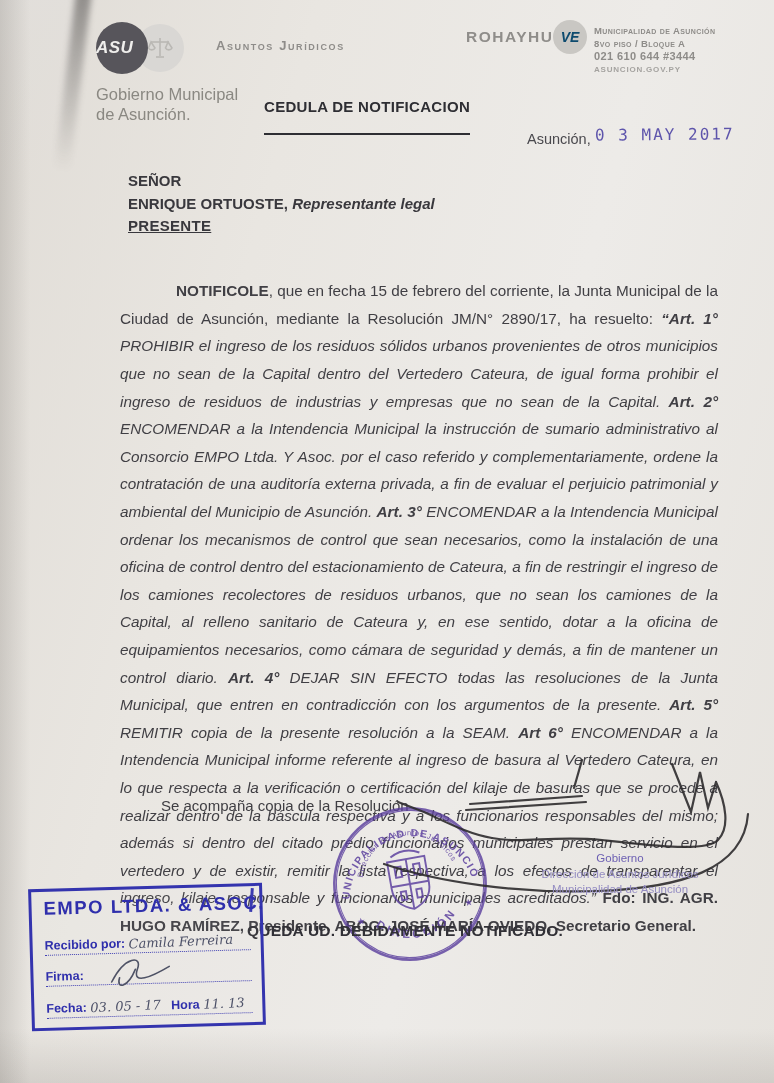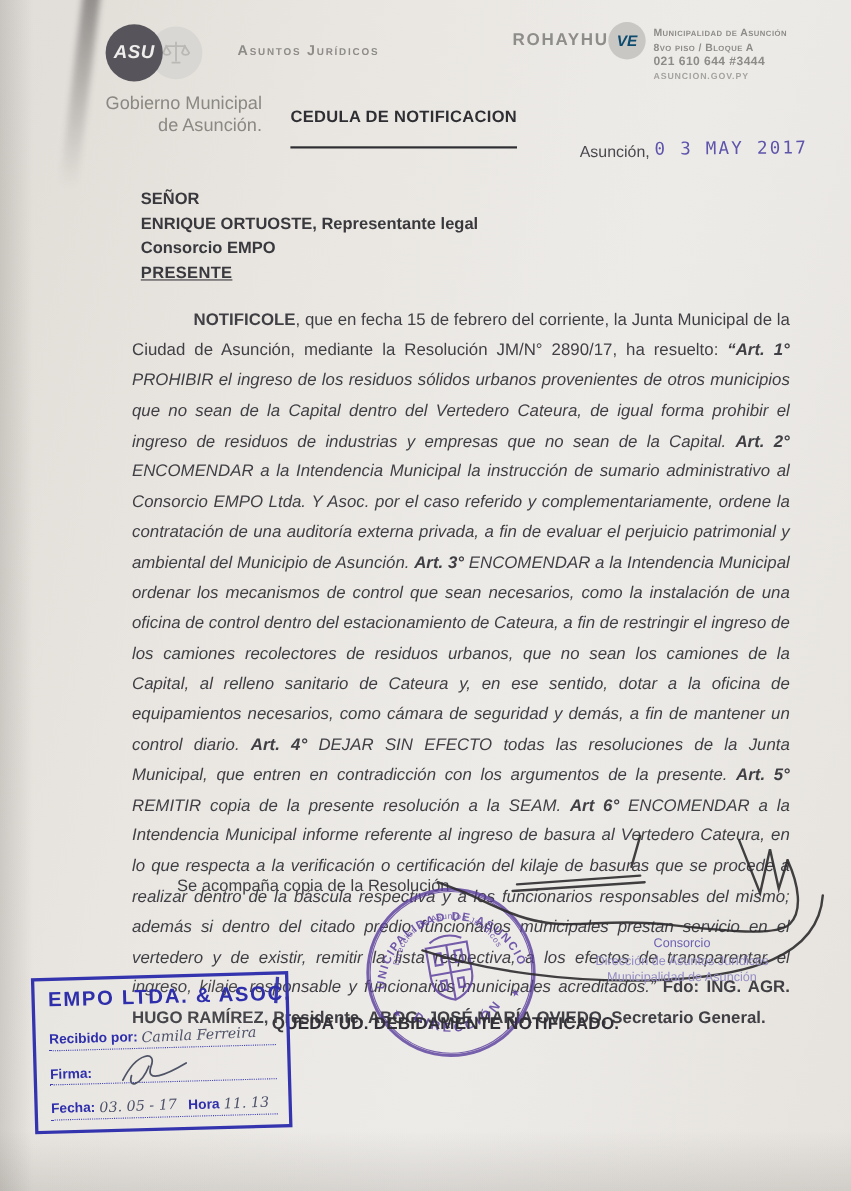--- a/index.html
+++ b/index.html
@@ -13,47 +13,47 @@
     background:linear-gradient(to top,rgba(80,72,64,.14),rgba(0,0,0,0));}
   .corner-dark{position:absolute;left:66px;top:-28px;width:16px;height:200px;
     background:linear-gradient(to bottom,#3c3a3a,rgba(60,58,58,0));
     transform:rotate(7deg);filter:blur(3px);opacity:.55;}
   .corner-light{position:absolute;left:-12px;top:-10px;width:80px;height:190px;
     background:linear-gradient(to bottom,rgba(226,223,219,.9),rgba(226,223,219,0));
     transform:rotate(6deg);}
   
   .asu-badge{position:absolute;left:96px;top:22px;width:120px;height:56px;}
   .asu-circle{position:absolute;left:0;top:0;width:52px;height:52px;border-radius:50%;
-    background:#57555b;display:flex;align-items:center;justify-content:center;z-index:2;}
+    background:#57555b;display:flex;align-items:center;z-index:2;}
   .asu-circle span{color:#efeeec;font-weight:bold;font-style:italic;font-size:17px;letter-spacing:.5px;}
   .asu-circle2{position:absolute;left:40px;top:2px;width:48px;height:48px;border-radius:50%;
     background:#d9d7d4;display:flex;align-items:center;justify-content:center;z-index:1;}
   .dept-label{position:absolute;left:216px;top:38px;font-size:13px;letter-spacing:1.6px;
     color:#8e8c89;font-weight:bold;font-variant:small-caps;}
-  .org-lines{position:absolute;left:96px;top:84px;font-size:16.5px;color:#8a8882;line-height:20px;text-align:right;}
+  .org-lines{position:absolute;left:96px;top:84px;font-size:16.5px;color:#8a8882;line-height:20px;}
   .brand{position:absolute;left:466px;top:28px;font-size:15.5px;font-weight:bold;
     letter-spacing:1.5px;color:#8f8d8a;text-align:center;}
   .ve-circle{position:absolute;left:553px;top:20px;width:34px;height:34px;border-radius:50%;
     background:#c9c7c3;display:flex;align-items:center;justify-content:center;
     color:#0c4a6e;font-weight:bold;font-style:italic;font-size:14px;text-align:right;}
   .contact{position:absolute;left:594px;top:24px;font-size:9.5px;line-height:13px;
     color:#8e8c89;font-weight:bold;font-variant:small-caps;letter-spacing:.4px;}
   .contact .c3{font-variant:normal;font-size:11px;}
   .contact .c4{font-variant:normal;font-size:8px;color:#a5a3a0;letter-spacing:.8px;}
   
   .doc-title{position:absolute;left:264px;top:98px;font-size:15px;font-weight:bold;
     color:#2e2e33;border-bottom:2px solid #2e2e33;padding-bottom:18px;letter-spacing:.3px;}
   .dateline{position:absolute;left:527px;top:131px;font-size:14.5px;color:#4a494e;}
   .date-stamp{position:absolute;left:595px;top:125px;font-size:16px;color:#4b41a4;
     font-family:"DejaVu Sans Mono",monospace;letter-spacing:2px;opacity:.88;
     transform:rotate(-.5deg);}
   
   .addressee{position:absolute;left:128px;top:170px;font-size:15px;line-height:22.5px;color:#39383d;}
   .addr-b{font-weight:bold;}
-  .addr-i{font-weight:bold;}
+  .addr-i{font-weight:bold;font-style:italic;}
   .addr-u{font-weight:bold;text-decoration:underline;letter-spacing:.3px;}
   
   .body-par{position:absolute;left:120px;top:262px;width:598px;font-size:15.3px;
     line-height:27.6px;text-align:justify;color:#403f44;text-indent:56px;}
   .seg-b{font-weight:bold;}
   .seg-i{font-style:italic;}
   .seg-bi{font-weight:bold;font-style:italic;}
   .attach-line{position:absolute;left:161px;top:797px;font-size:15px;color:#3f3e43;}
   
   .seal{position:absolute;left:326px;top:800px;width:168px;height:168px;transform:rotate(-10deg);opacity:.92;}
@@ -118,21 +118,20 @@
     <div class="c4">ASUNCION.GOV.PY</div>
   </div>
 
   <div class="doc-title">CEDULA DE NOTIFICACION</div>
   <div class="dateline">Asunción,</div>
   <div class="date-stamp">0 3 MAY 2017</div>
 
   <div class="addressee">
     <div class="addr-b">SEÑOR</div>
     <div><span class="addr-b">ENRIQUE ORTUOSTE,</span><span class="addr-i"> Representante legal</span></div>
-    <div class="addr-b">Consorcio EMPO</div>
     <div class="addr-u">PRESENTE</div>
   </div>
 
   <p class="body-par"><span class="seg-b">NOTIFICOLE</span><span>, que en fecha 15 de febrero del corriente, la Junta Municipal de la Ciudad de Asunción, mediante la Resolución JM/N° 2890/17, ha resuelto: </span><span class="seg-bi">“Art. 1°</span><span class="seg-i"> PROHIBIR el ingreso de los residuos sólidos urbanos provenientes de otros municipios que no sean de la Capital dentro del Vertedero Cateura, de igual forma prohibir el ingreso de residuos de industrias y empresas que no sean de la Capital.  </span><span class="seg-bi">Art. 2°</span><span class="seg-i"> ENCOMENDAR a la Intendencia Municipal la instrucción de sumario administrativo al Consorcio EMPO Ltda. Y Asoc. por el caso referido y complementariamente, ordene la contratación de una auditoría externa privada, a fin de evaluar el perjuicio patrimonial y ambiental del Municipio de Asunción. </span><span class="seg-bi">Art. 3°</span><span class="seg-i"> ENCOMENDAR a la Intendencia Municipal ordenar los mecanismos de control que sean necesarios, como la instalación de una oficina de control dentro del estacionamiento de Cateura, a fin de restringir el ingreso de los camiones recolectores de residuos urbanos, que no sean los camiones de la Capital, al relleno sanitario de Cateura y, en ese sentido, dotar a la oficina de equipamientos necesarios, como cámara de seguridad y demás, a fin de mantener un control diario. </span><span class="seg-bi">Art. 4°</span><span class="seg-i"> DEJAR SIN EFECTO todas las resoluciones de la Junta Municipal, que entren en contradicción con los argumentos de la presente. </span><span class="seg-bi">Art. 5°</span><span class="seg-i"> REMITIR copia de la presente resolución a la SEAM. </span><span class="seg-bi">Art 6°</span><span class="seg-i"> ENCOMENDAR a la Intendencia Municipal informe referente al ingreso de basura al Vertedero Cateura, en lo que respecta a la verificación o certificación del kilaje de basuras que se procede a realizar dentro de la báscula respectiva y a los funcionarios responsables del mismo; además si dentro del citado predio funcionarios municipales prestan servicio en el vertedero y de existir, remitir la lista respectiva, a los efectos de transparentar el ingreso, kilaje, responsable y funcionarios municipales acreditados.”</span><span class="seg-b"> Fdo: ING. AGR. HUGO RAMÍREZ, Presidente. ABOG. JOSÉ MARÍA OVIEDO, Secretario General.</span></p>
 
   <div class="attach-line">Se acompaña copia de la Resolución</div>
 
   <svg class="seal" viewBox="0 0 160 160">
     <defs>
       <path id="arcTop" d="M 21,84 A 60,60 0 0 1 139,84"></path>
@@ -174,21 +173,21 @@
       <path d="M 322,12 L 341,60 L 350,20 L 358,56 L 366,30"></path>
       <path d="M 366,30 C 376,52 380,76 368,88 C 356,100 306,94 252,88 C 204,83 172,92 142,86"></path>
       <path d="M 120,52 L 232,44"></path>
       <path d="M 116,58 L 236,50"></path>
       <path d="M 142,86 C 118,82 96,70 74,60 L 48,50"></path>
       <path d="M 398,62 C 394,118 330,136 248,139 C 168,142 88,130 34,112"></path>
     </g>
   </svg>
 
   <div class="signer">
-    <div class="s2">Consorcio</div>
+    <div class="s2">Gobierno</div>
     <div class="s3">Dirección de Asuntos Jurídicos</div>
     <div class="s4">Municipalidad de Asunción</div>
   </div>
 
   <div class="notified">QUEDA UD. DEBIDAMENTE NOTIFICADO.</div>
 
   <div class="empo-tick"></div>
   <div class="empo-box">
     <div class="empo-title">EMPO LTDA. &amp; ASOC.</div>
     <div class="empo-row first">

